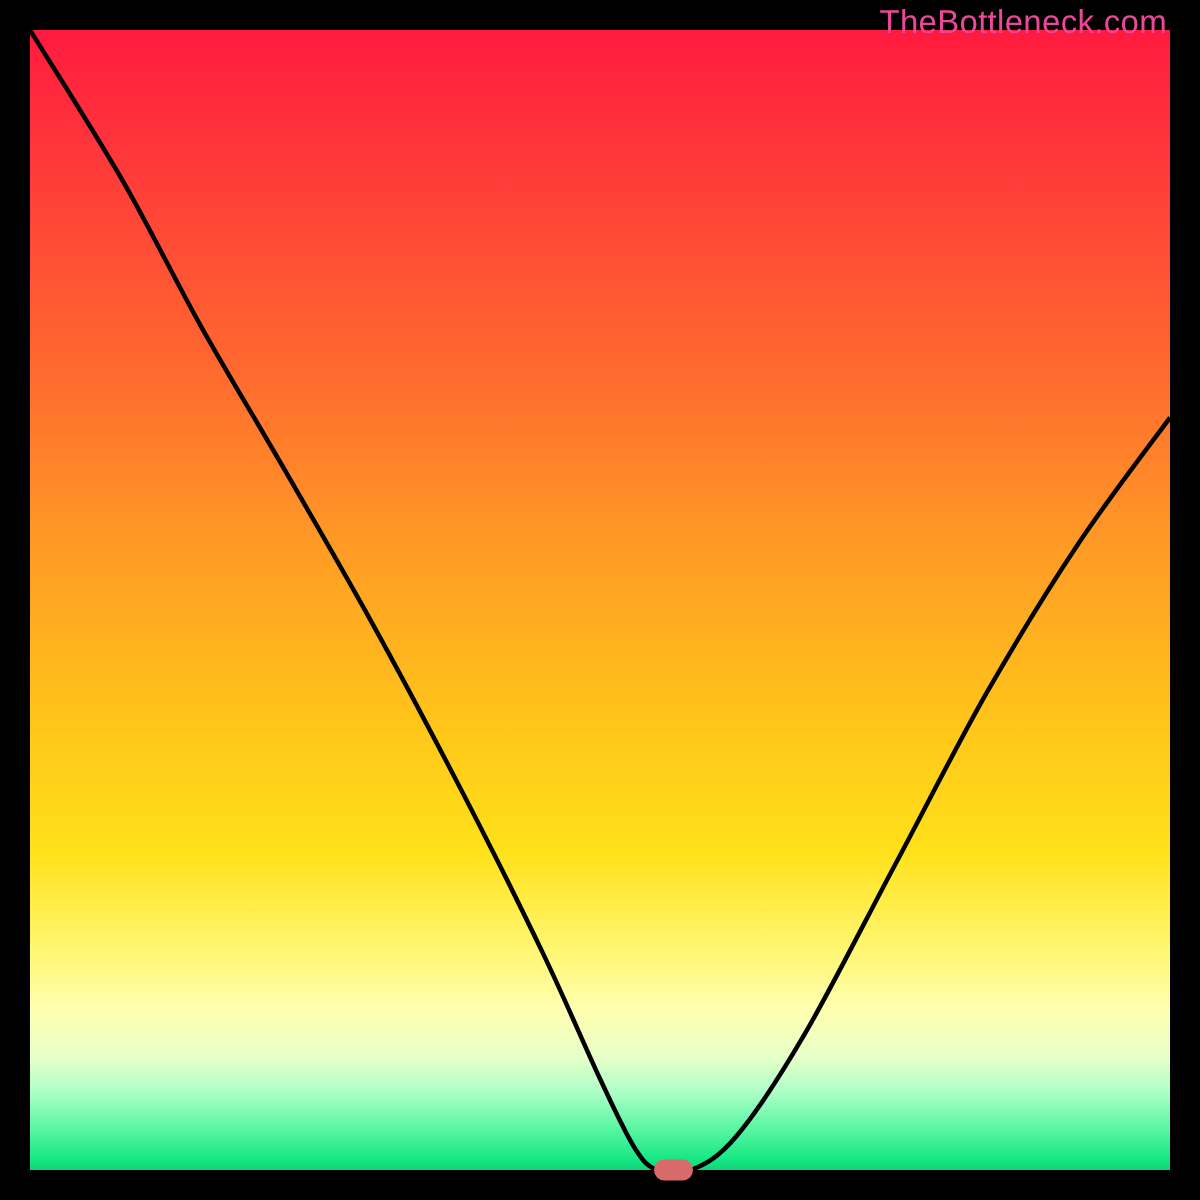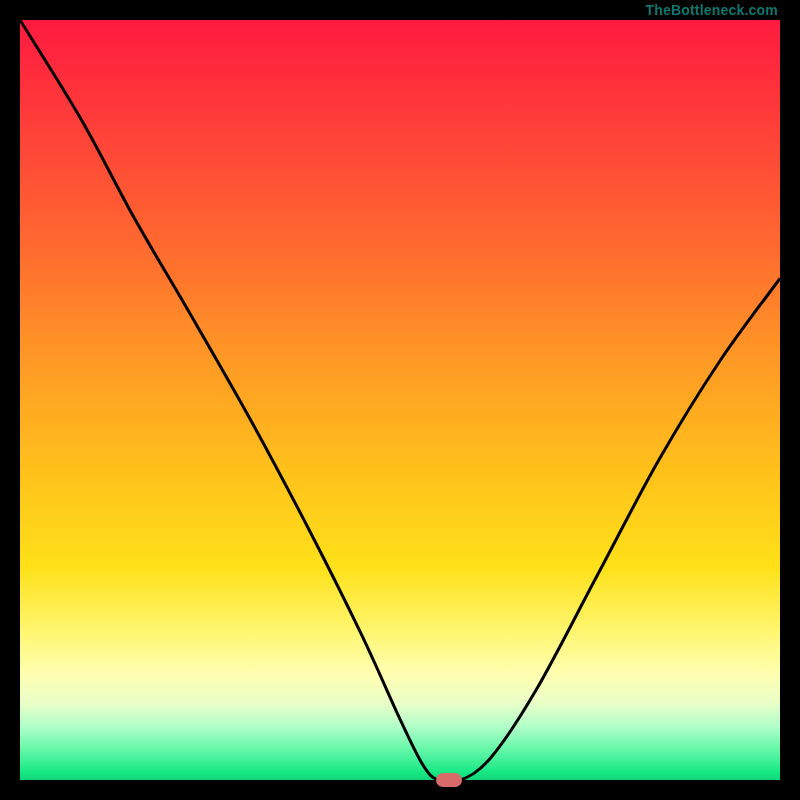--- a/index.html
+++ b/index.html
@@ -46,23 +46,23 @@
     position: absolute;
     left: 0;
     top: 0;
     width: 760px;
     height: 760px;
   }
   .watermark {
     position: absolute;
     top: 2px;
     right: 22px;
-    color: #0f766e;
-    font-size: 14px;
-    font-weight: 700;
+    color: #ec4899;
+    font-size: 22px;
+    font-weight: 400;
     letter-spacing: 0.2px;
   }
   .marker {
     position: absolute;
     width: 26px;
     height: 14px;
     border-radius: 7px;
     background: #d86a6a;
     transform: translate(-50%, -50%);
   }

